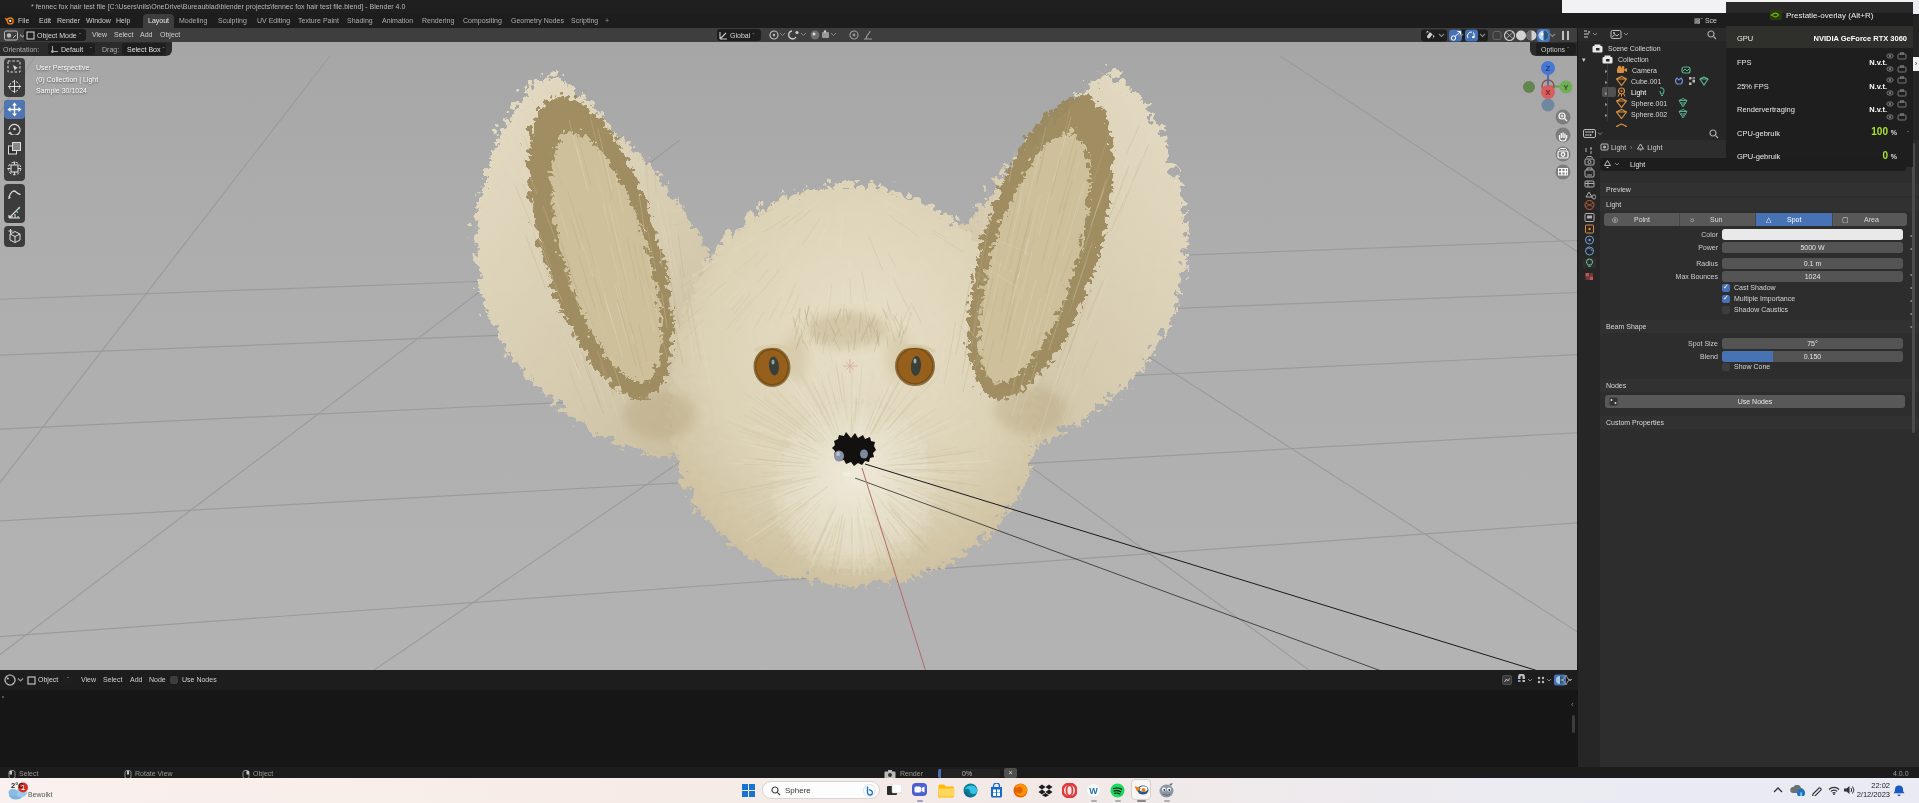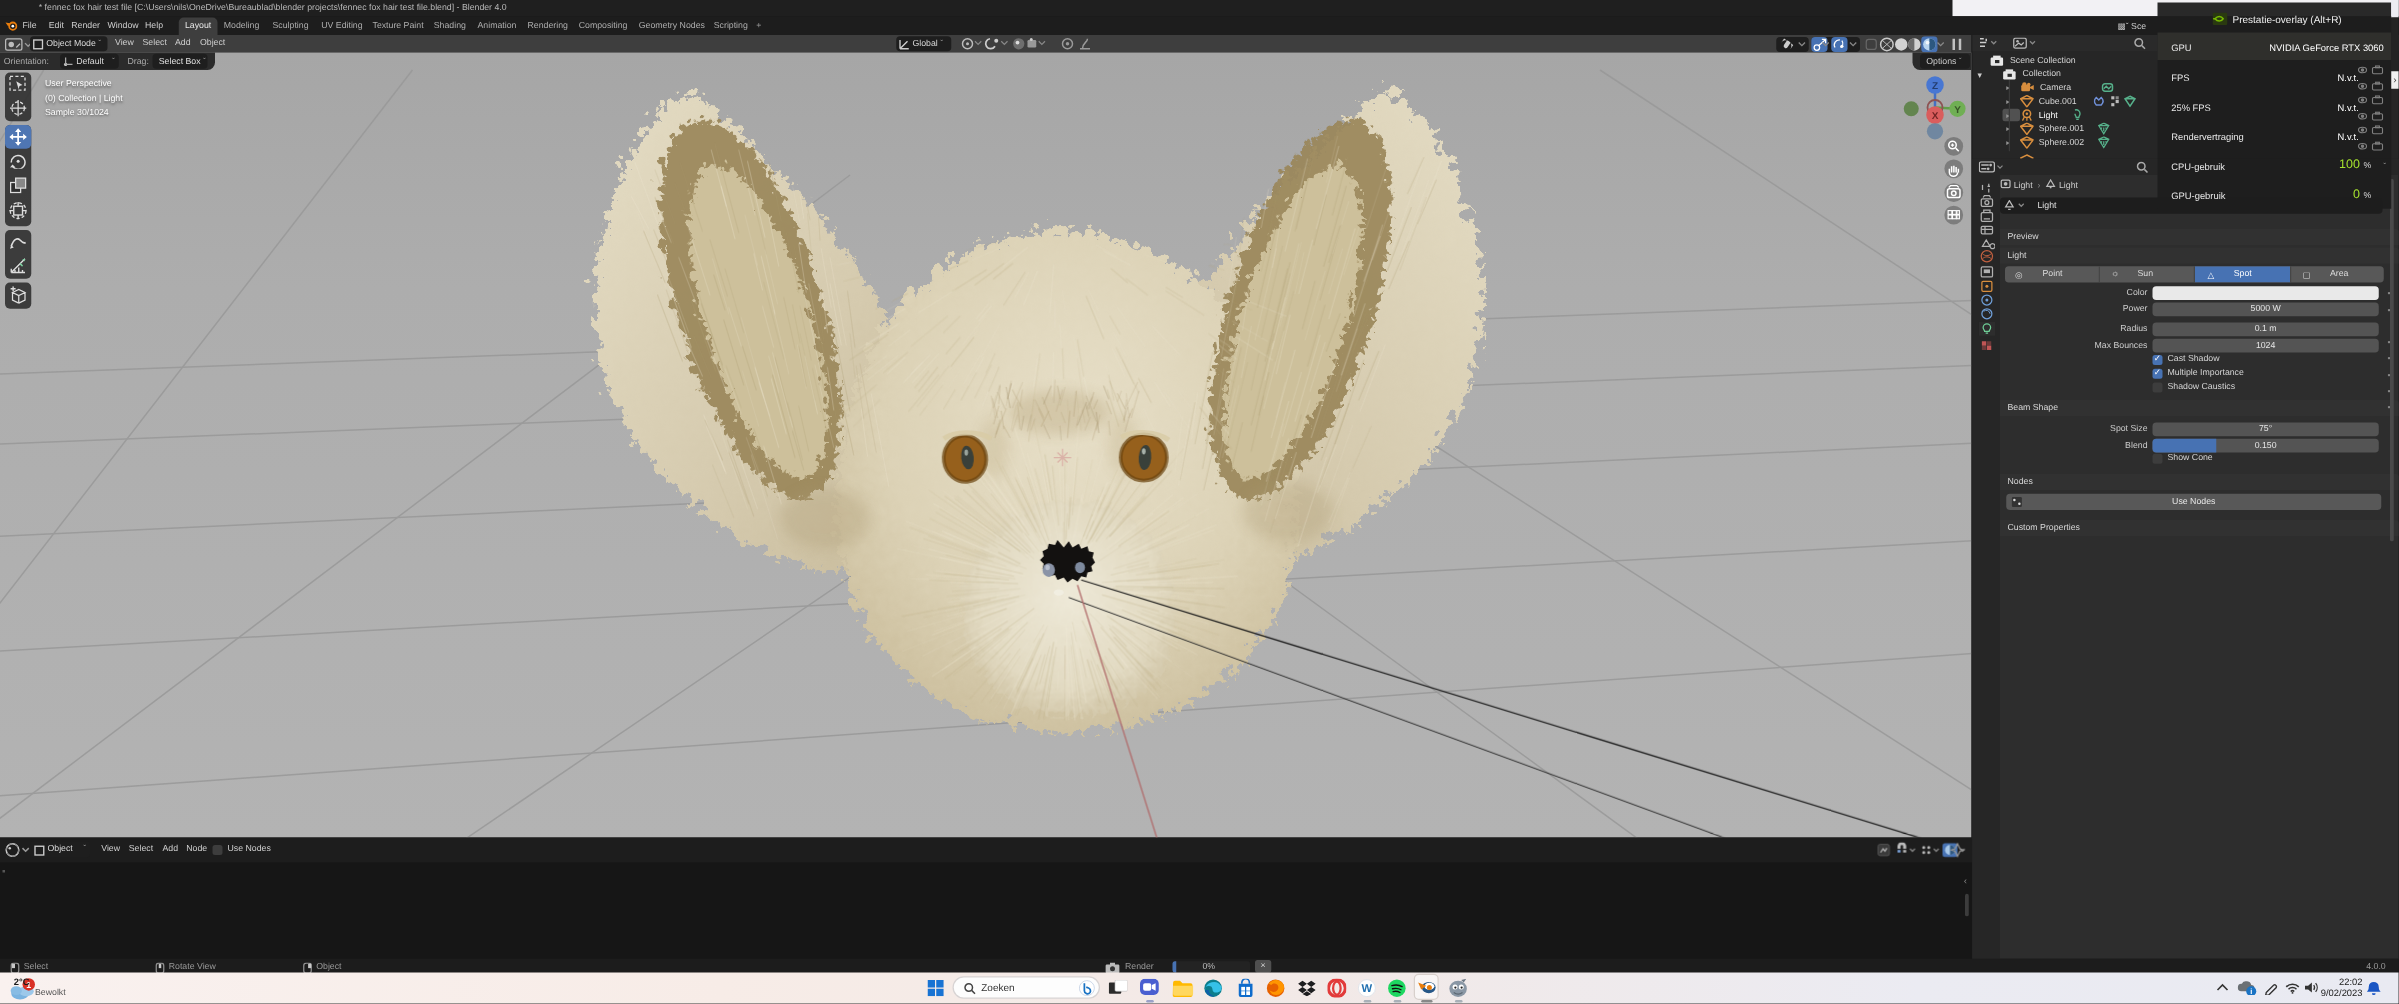--- a/index.html
+++ b/index.html
@@ -21,21 +21,21 @@
 .pcheck { left:144px; height:10px; }
 .pcheck .cb { position:absolute; left:0; top:0; width:8px; height:8px; background:#3d3d3d; border-radius:2px; }
 .pcheck .cb.on { background:#4772b3; }
 .pcheck .cb.on::after { content:"\2713"; position:absolute; left:1px; top:-1px; font-size:7px; color:#fff; }
 .pcheck .cl { position:absolute; left:12px; top:0; font-size:7px; color:#d5d5d5; white-space:nowrap; }
 .tbt { position:absolute; top:3px; font-size:7px; color:#ddd; }
 .sbt { position:absolute; top:3px; font-size:7px; color:#999; }
 .sht { position:absolute; top:6px; font-size:7px; color:#d0d0d0; }
 #nvoverlay { left:1726px; top:2px; width:187px; height:165px; background:rgba(30,30,30,0.95); z-index:20; }
 .nvrow-label { position:absolute; left:11px; font-size:7.5px; color:#e8e8e8; }
-.nvrow-val { position:absolute; right:8px; font-size:7.5px; color:#fff; font-weight:normal; }
+.nvrow-val { position:absolute; right:8px; font-size:7.5px; color:#fff; font-weight:bold; }
 
 
 
 
 #titlebar { left:0; top:0; width:1919px; height:13px; background:#1f1f1f; }
 #titlebar .ttl { position:absolute; left:31px; top:3px; font-size:7px; color:#b9b9b9; }
 #title-white { left:1562px; top:0; width:357px; height:13px; background:#f2f1f4; }
 
 
 #menubar { left:0; top:13px; width:1919px; height:15px; background:#1d1d1d; }
@@ -1496,21 +1496,21 @@
         <rect x="7" y="0" width="6" height="6" fill="#1873d3"></rect>
         <rect x="0" y="7" width="6" height="6" fill="#1873d3"></rect>
         <rect x="7" y="7" width="6" height="6" fill="#1873d3"></rect>
       </svg>
 
     <div class="abs" style="left:762px;top:3px;width:118px;height:18px;background:#fdfdfd;border:1px solid #d8d4d4;border-radius:10px">
       <svg style="position:absolute;left:8px;top:4px" width="10" height="10">
           <circle cx="4" cy="4" r="3" fill="none" stroke="#444" stroke-width="1.2"></circle>
           <line x1="6.3" y1="6.3" x2="9" y2="9" stroke="#444" stroke-width="1.2"></line>
         </svg>
-      <span style="position:absolute;left:22px;top:4px;font-size:8px;color:#333">Zoeken</span>
+      <span style="position:absolute;left:22px;top:4px;font-size:8px;color:#333">Sphere</span>
       <svg style="position:absolute;right:3px;top:2px" width="13" height="13">
           <circle cx="6.5" cy="6.5" r="6.5" fill="#fff"></circle>
           <circle cx="6.5" cy="6.5" r="6" fill="none" stroke="#cdd8e8" stroke-width="0.8"></circle>
           <path d="M4.5,2.5 v6 a2.5,2.5 0 0 0 4.5,1.5 c0.8,-1.2 0.3,-3 -1.2,-3.6 l-1.8,-0.7" fill="none" stroke="#1a73c4" stroke-width="1.4"></path>
         </svg>
     </div>
 
     <svg class="abs" style="left:887px;top:6px" width="15" height="13">
         <rect x="0" y="2" width="10" height="9" rx="1" fill="#2b2b2b"></rect>
         <rect x="5" y="0" width="10" height="9" rx="1" fill="#fff" stroke="#bbb" stroke-width="0.5"></rect>
@@ -1604,21 +1604,21 @@
       </svg>
     <svg class="abs" style="left:1828px;top:8px" width="12" height="9">
         <path d="M1,3.5 a7,7 0 0 1 10,0 M2.8,5.4 a4.5,4.5 0 0 1 6.4,0 M4.6,7.2 a2,2 0 0 1 2.8,0" stroke="#333" stroke-width="1.2" fill="none"></path>
         <circle cx="6" cy="8.3" r="0.8" fill="#333"></circle>
       </svg>
     <svg class="abs" style="left:1843px;top:7px" width="12" height="10">
         <path d="M1,3.5 v3 h2.5 l3,2.5 v-8 l-3,2.5 Z" fill="#333"></path>
         <path d="M8,3 a3.5,3.5 0 0 1 0,4 M9.5,1.5 a5.5,5.5 0 0 1 0,7" stroke="#333" stroke-width="1" fill="none"></path>
       </svg>
     <span class="abs" style="right:29px;top:3px;font-size:7.5px;color:#1b1b1b">22:02</span>
-    <span class="abs" style="right:29px;top:12px;font-size:7.5px;color:#1b1b1b">9/02/2023</span>
+    <span class="abs" style="right:29px;top:12px;font-size:7.5px;color:#1b1b1b">2/12/2023</span>
     <svg class="abs" style="left:1893px;top:7px" width="12" height="12">
         <path d="M6,0.5 a4,4 0 0 1 4,4 c0,2.5 1,3 1.5,3.8 h-11 C1,7.5 2,7 2,4.5 a4,4 0 0 1 4,-4 Z" fill="#1a56c4"></path>
         <path d="M4.5,9.5 a1.5,1.5 0 0 0 3,0" fill="#1a56c4"></path>
       </svg>
   </div>
   <div class="abs" id="nvoverlay">
     <svg class="abs" style="left:44px;top:8px" width="12" height="10">
         <rect x="0" y="0" width="12" height="10" rx="1.5" fill="#2a3a10"></rect>
         <path d="M2,5 c2,-2.5 5,-2.5 6.5,0 c-1.5,2.5 -4.5,2.5 -6.5,0 Z" fill="none" stroke="#76b900" stroke-width="1.2"></path>
         <path d="M2,5 h-1.5" stroke="#76b900" stroke-width="1.2"></path>

